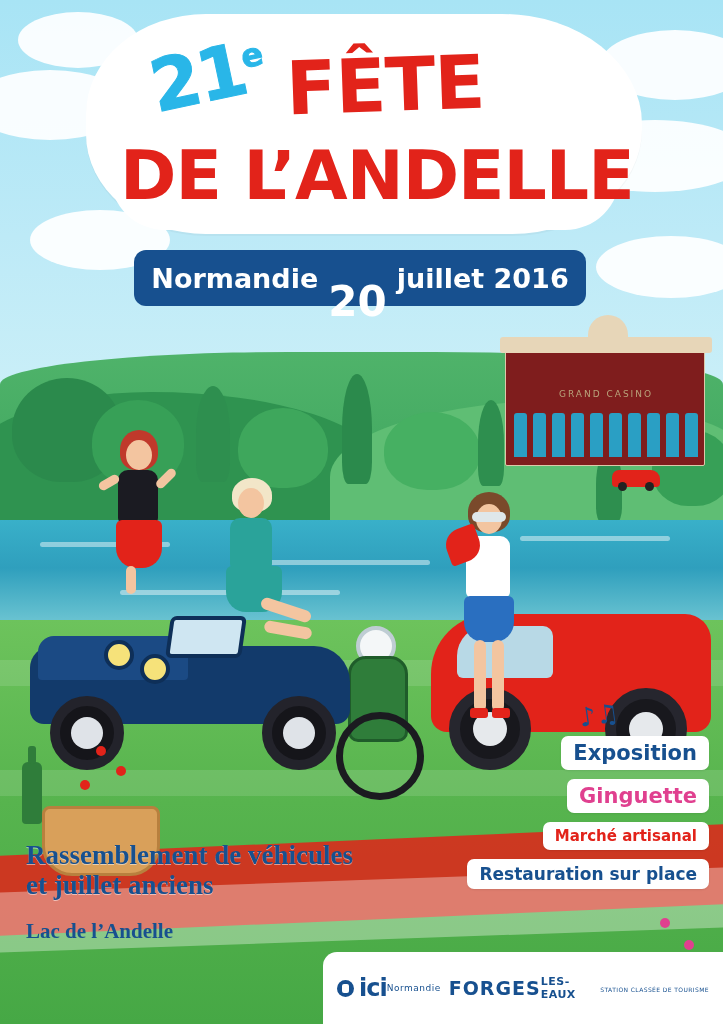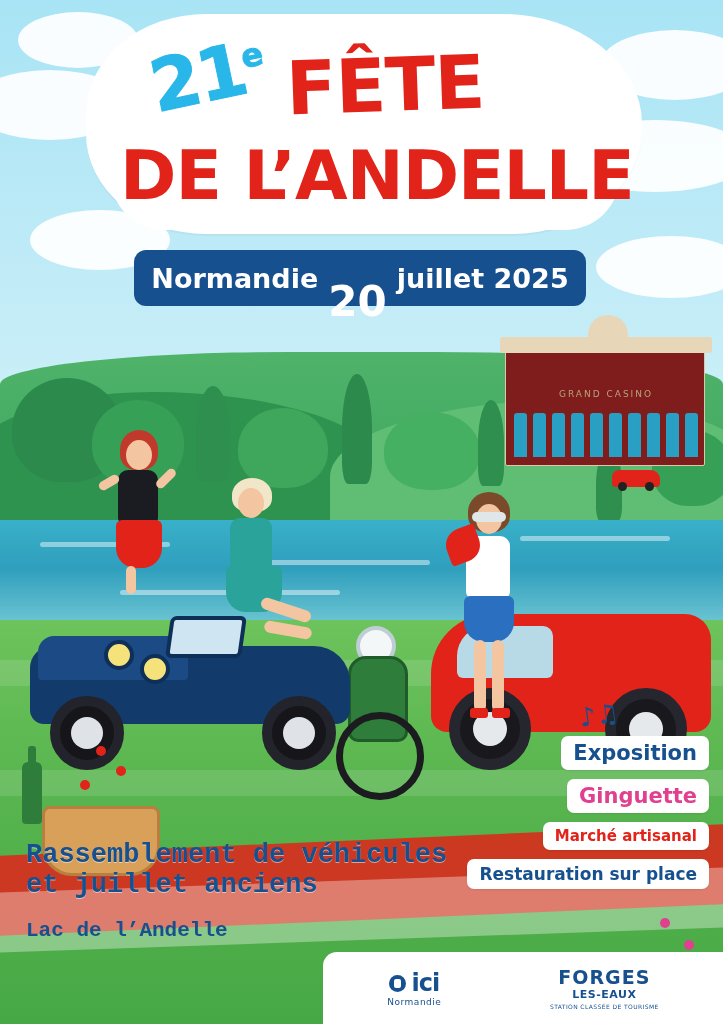--- a/index.html
+++ b/index.html
@@ -343,39 +343,39 @@
   }
   .a1 { color: #17508f; font-size: 21px; }
   .a2 { color: #e0408f; font-size: 21px; }
   .a3 { color: #e2231a; font-size: 15px; }
   .a4 { color: #17508f; font-size: 17px; }
 
   
   .bl {
     position: absolute; left: 26px; bottom: 78px; z-index: 46;
     color: #17508f;
-    font-family: Liberation Mono, monospace;
+    font-family: Liberation Serif, serif;
   }
   .bl .headline {
     font-weight: 700; font-size: 27px; line-height: 30px;
     margin-bottom: 16px;
     text-shadow: 0 1px 0 rgba(255,255,255,.5);
   }
   .bl .sub { font-weight: 700; font-size: 21px; line-height: 30px; }
 
   
   .logos {
     position: absolute; right: 0; bottom: 0; width: 400px; height: 72px;
     background: #ffffff;
     border-radius: 14px 0 0 0;
     display: flex; align-items: center; justify-content: space-around;
     gap: 8px; padding: 0 14px;
     z-index: 50;
   }
-  .logo { display: flex; flex-direction: column; align-items: center; justify-content: center; }
+  .logo { display: flex; flex-direction: row; align-items: center; justify-content: center; }
   .ici { display: flex; align-items: center; gap: 5px; }
   .ici .dot {
     width: 17px; height: 17px; border-radius: 50%; background: #17508f;
     position: relative;
   }
   .ici .dot::after {
     content: ""; position: absolute; left: 5px; top: 4px; width: 7px; height: 9px;
     background: #fff; border-radius: 2px;
   }
   .ici .word {
@@ -549,21 +549,21 @@
     <div class="num21">
       <span>21</span><sup>e</sup>
     </div>
 
     <div class="fete">FÊTE</div>
     <div class="andelle">DE L’ANDELLE</div>
 
     <div class="datebar">
       <span class="dw">Normandie</span>
       <span class="dnum">20</span>
-      <span class="dy">juillet 2025</span>
+      <span class="dy">juillet 2016</span>
     </div>
 
   </div>
 
   <div class="activities">
     <div class="item a1">Exposition</div>
     <div class="item a2">Ginguette</div>
     <div class="item a3">Marché artisanal</div>
     <div class="item a4">Restauration sur place</div>
   </div>

